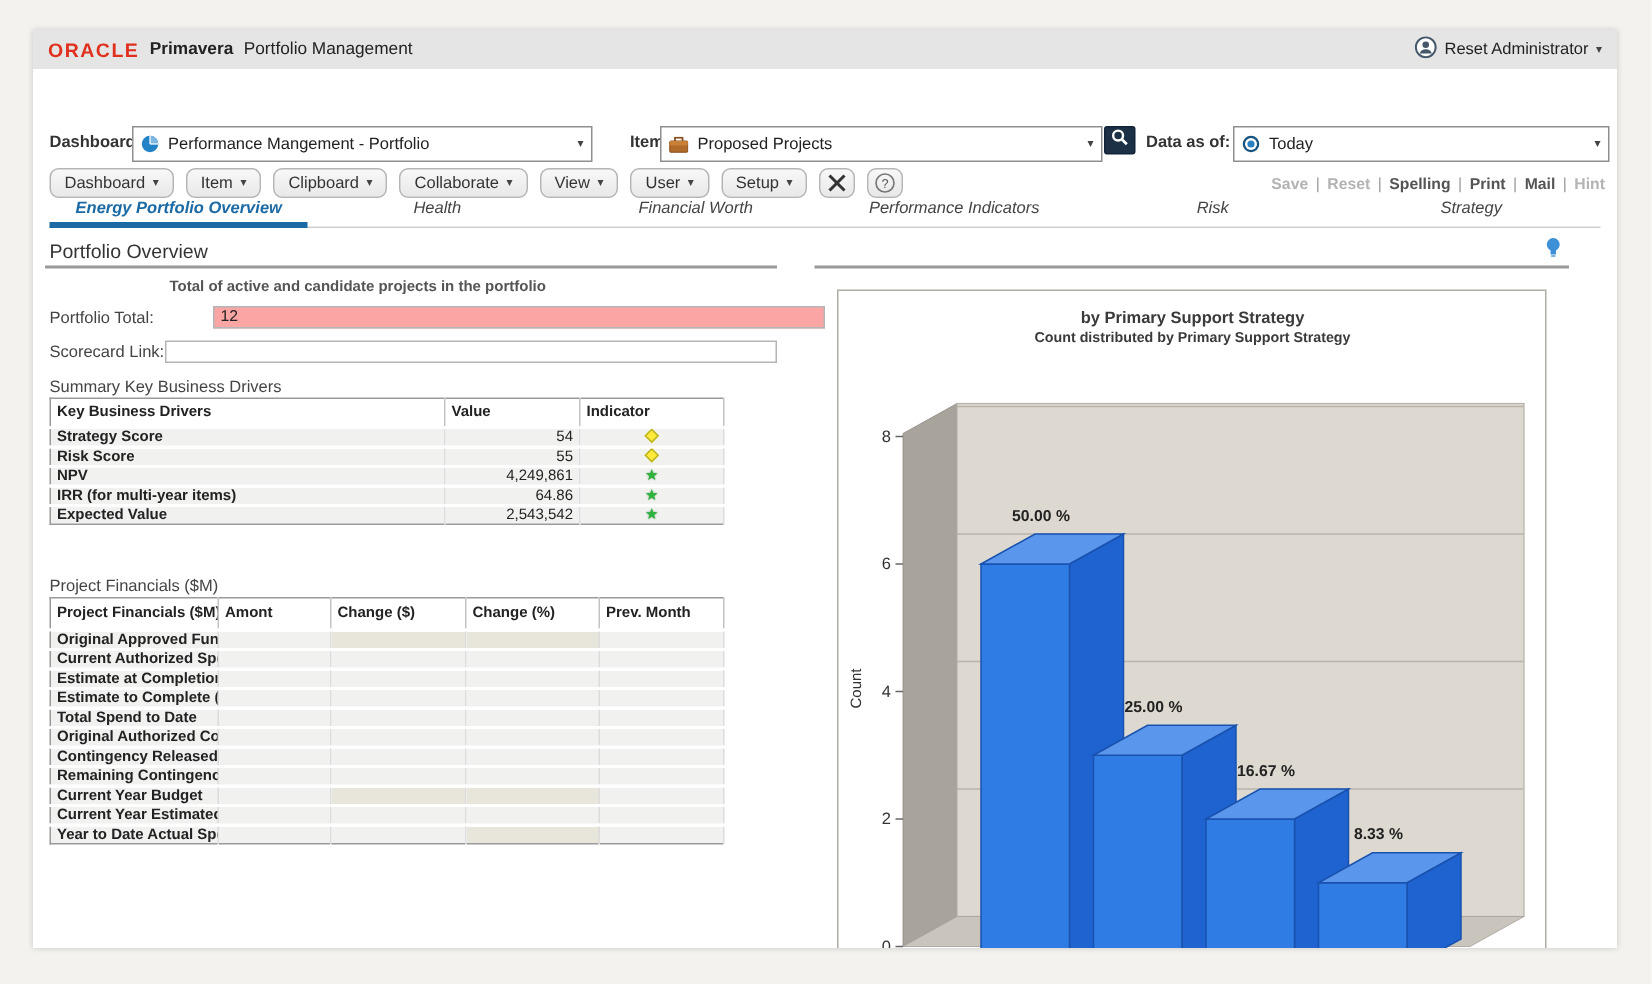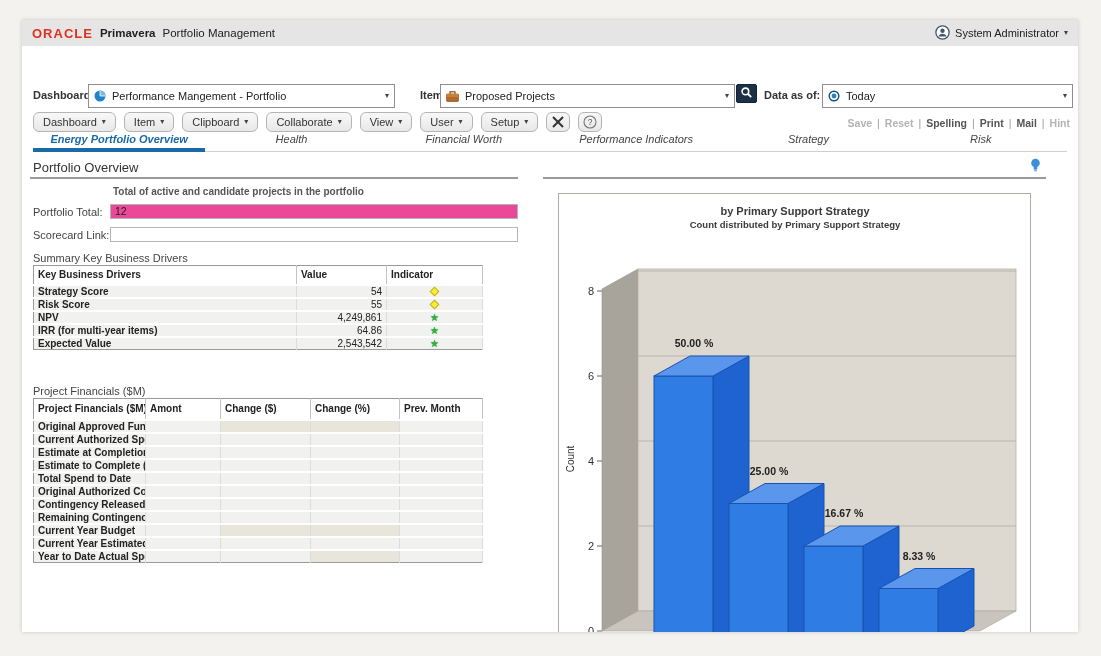--- a/index.html
+++ b/index.html
@@ -41,21 +41,21 @@
   
   .content { position:absolute; left:0; top:132px; right:0; bottom:0; }
   .page-title { position:absolute; left:11px; top:8px; font-size:13px; color:#333; }
   .rule-left { position:absolute; left:8px; top:25px; width:488px; height:2px; background:#9a9a9a; }
   .rule-right { position:absolute; left:521px; top:25px; width:503px; height:2px; background:#9a9a9a; }
   .bulb { position:absolute; left:1008px; top:6px; cursor:pointer; }
 
   .hint { position:absolute; left:91px; top:34px; font-size:10px; color:#555;font-weight:bold; }
   .fieldlab { position:absolute; left:11px; font-size:11px; color:#444; }
   .field { position:absolute; left:88px; width:408px; height:15px; border:1px solid #b5b5b5; font-size:10.5px; padding:0 4px; color:#222; line-height:13px; }
-  .field.ro { background:#ec4899; }
+  .field.ro { background:#fca5a5;margin-left:32px; }
   .field.rw { background:#fff; }
 
   .seclab { position:absolute; left:11px; font-size:11px; color:#444; }
 
   table.grid { position:absolute; left:11px; border-collapse:collapse; font-size:10px; background:#fff; border:1px solid #9a9a9a; table-layout:fixed; }
   table.grid th { background:#fff; font-weight:bold; text-align:left; padding:3px 4px; border-right:1px solid #c3c3c3; border-bottom:1px solid #9a9a9a; color:#222; overflow:hidden; white-space:nowrap; }
   table.grid td { background:#f1f1f0; border-top:2px solid #fff; border-right:1px solid #dcdcdc; padding:0 4px; height:11px; color:#222; overflow:hidden; white-space:nowrap; }
   table.grid td.rowlab { font-weight:bold; }
   table.grid td.val { text-align:right; }
   table.grid td.ctr { text-align:center; }
@@ -82,21 +82,21 @@
     <span class="brand-app">Portfolio Management</span>
     <span class="spacer"></span>
     <span class="user-chip">
       <span>
         <svg width="15" height="15" viewBox="0 0 15 15">
             <circle cx="7.5" cy="7.5" r="6.6" fill="#fff" stroke="#44576b" stroke-width="1.3"></circle>
             <circle cx="7.5" cy="5.8" r="2.2" fill="#44576b"></circle>
             <path d="M3.4 11.6 A4.4 4.4 0 0 1 11.6 11.6 Z" fill="#44576b"></path>
           </svg>
       </span>
-      <span>System Administrator</span>
+      <span>Reset Administrator</span>
       <span class="caret">▾</span>
     </span>
   </div>
 
   <div class="toolbar">
     <span class="lab" style="left:11px">Dashboard:</span>
     <div class="dd" style="left:66px; width:307px">
       <span class="ico">
         <svg width="12" height="12" viewBox="0 0 12 12">
             <circle cx="6" cy="6" r="5.5" fill="#2282c8"></circle>
@@ -169,22 +169,22 @@
         <span class="link on">Mail</span>
         <span class="link off">Hint</span>
       </div>
   </div>
 
   <div class="tabs" id="tabs-row">
       <div class="tab active">Energy Portfolio Overview</div>
       <div class="tab">Health</div>
       <div class="tab">Financial Worth</div>
       <div class="tab">Performance Indicators</div>
+      <div class="tab">Risk</div>
       <div class="tab">Strategy</div>
-      <div class="tab">Risk</div>
     </div>
 
   <div class="content">
     <div class="page-title">Portfolio Overview</div>
     <div class="rule-left"></div>
     <div class="rule-right"></div>
     <span class="bulb">
       <svg width="11" height="15" viewBox="0 0 11 15">
           <circle cx="5.5" cy="5" r="4.3" fill="#3d8fd6"></circle>
           <rect x="3.7" y="8.4" width="3.6" height="3.2" fill="#3d8fd6"></rect>

